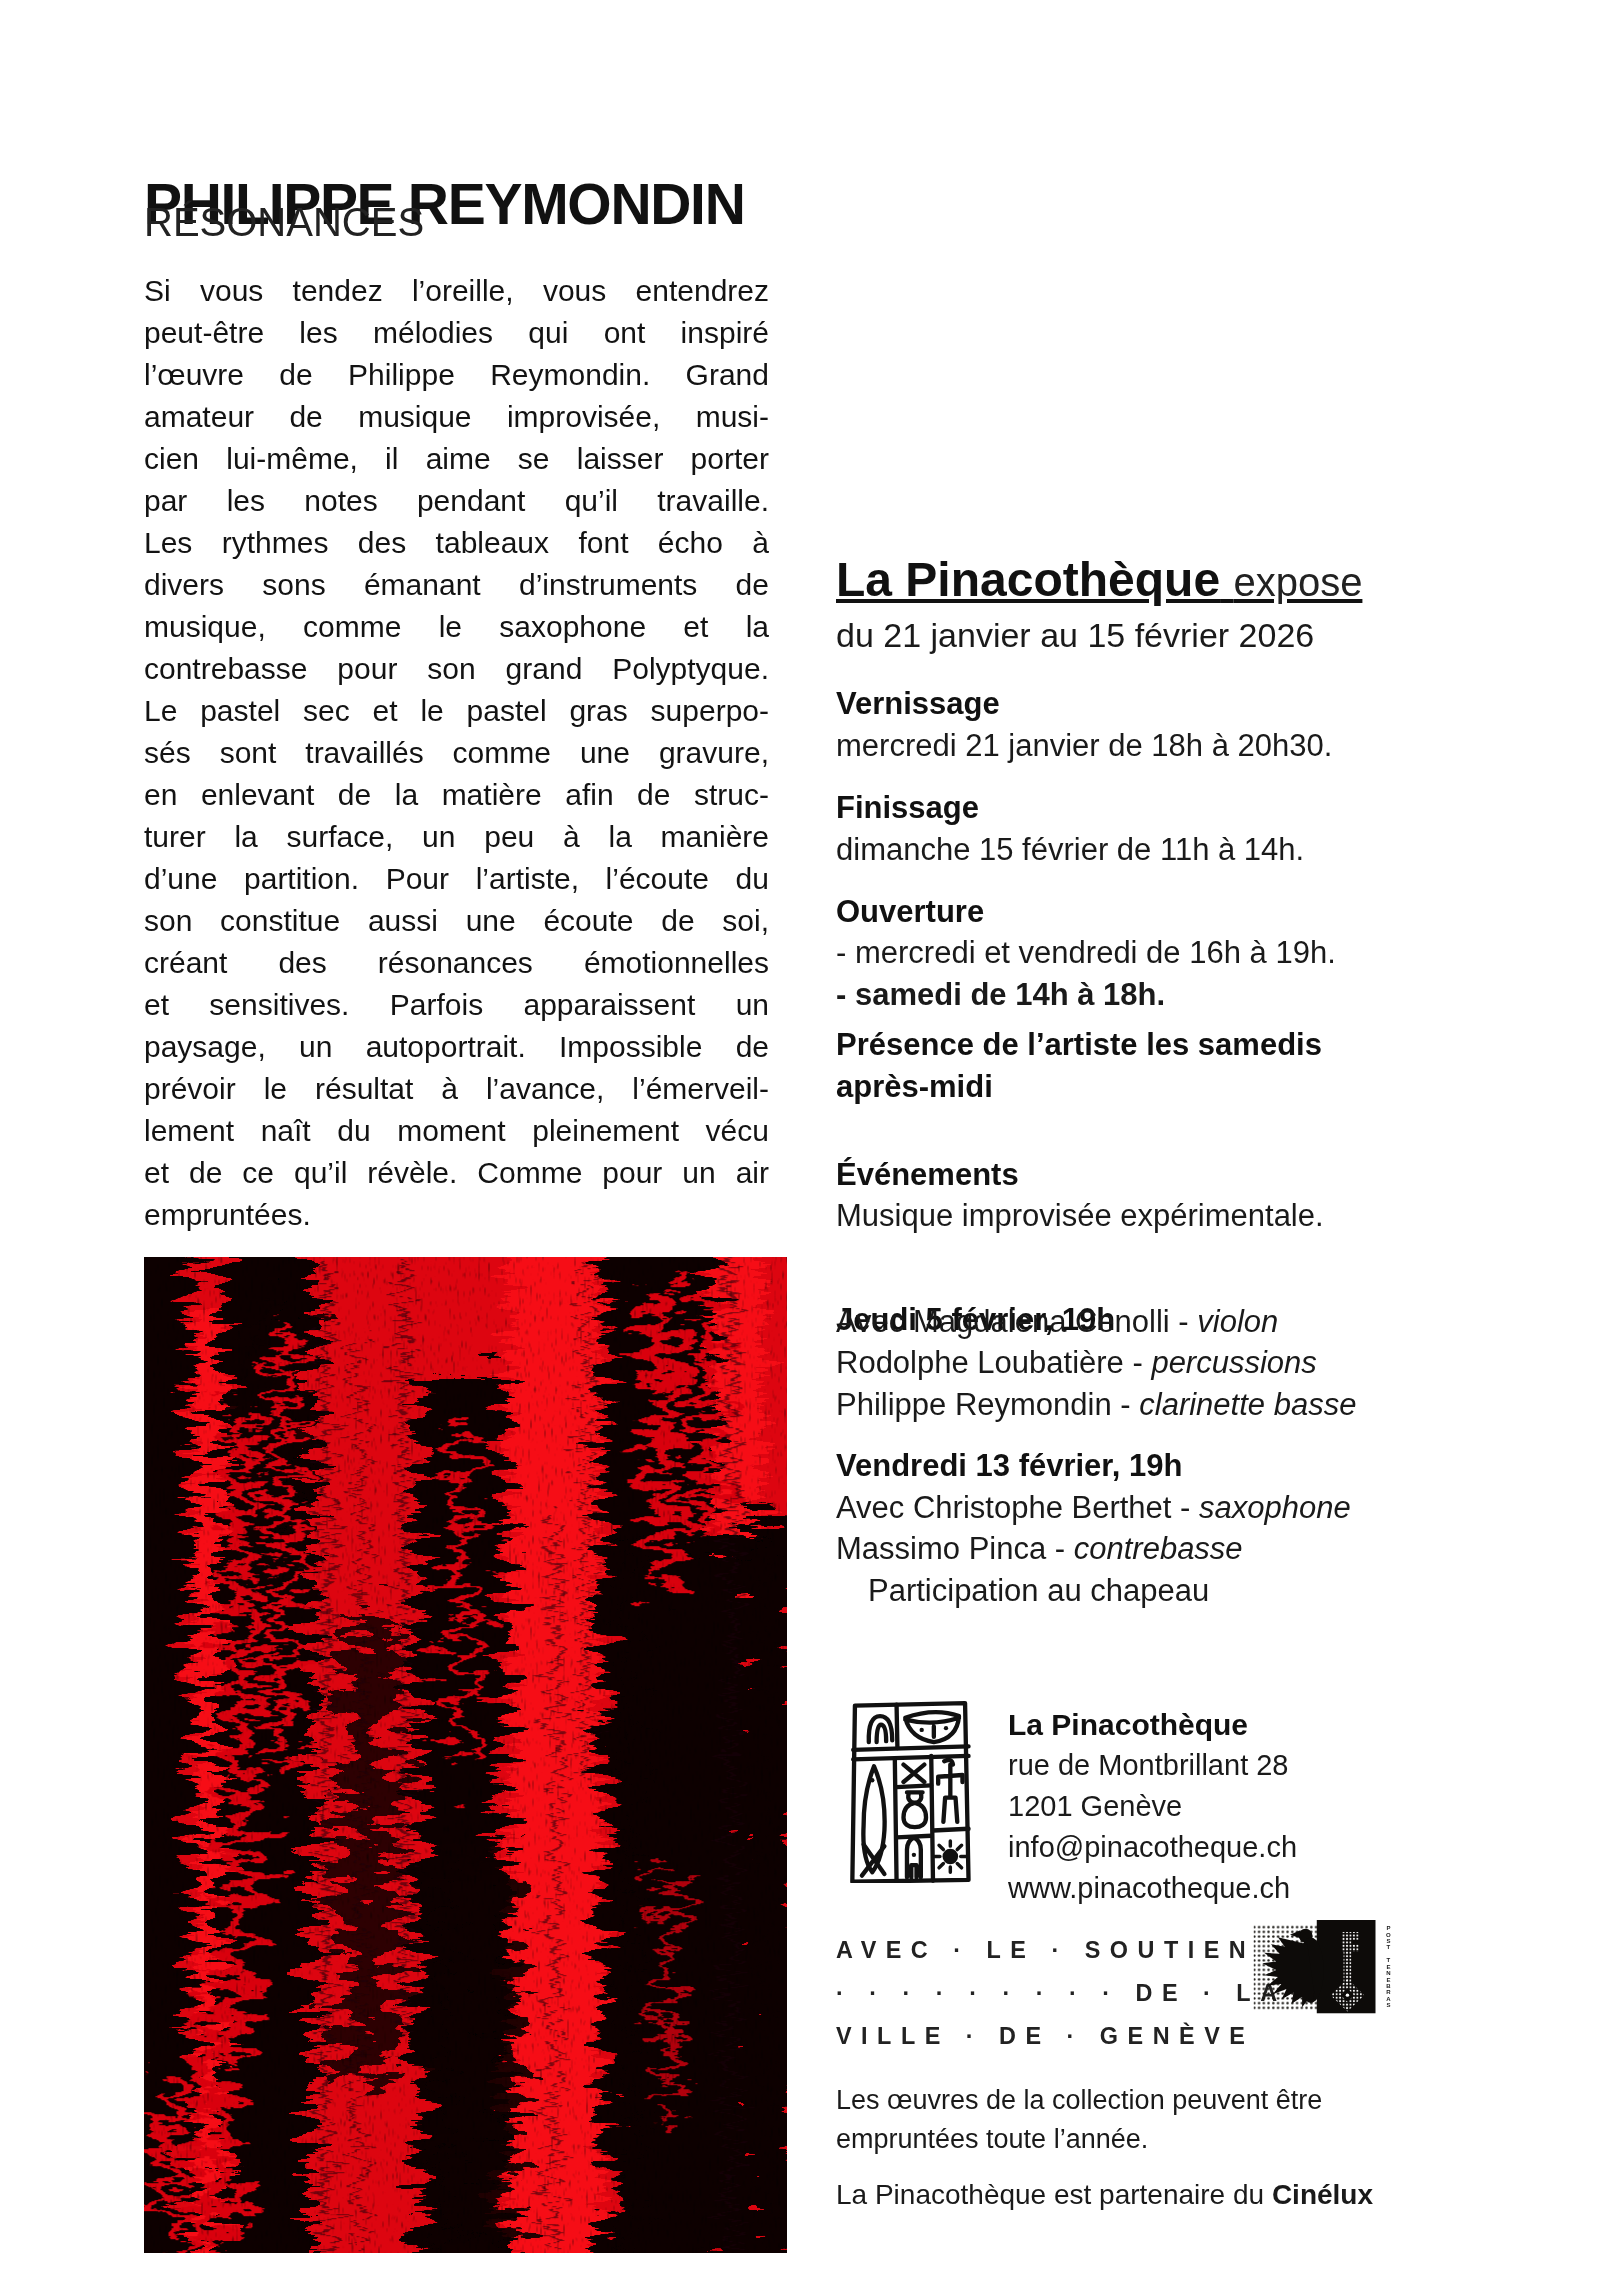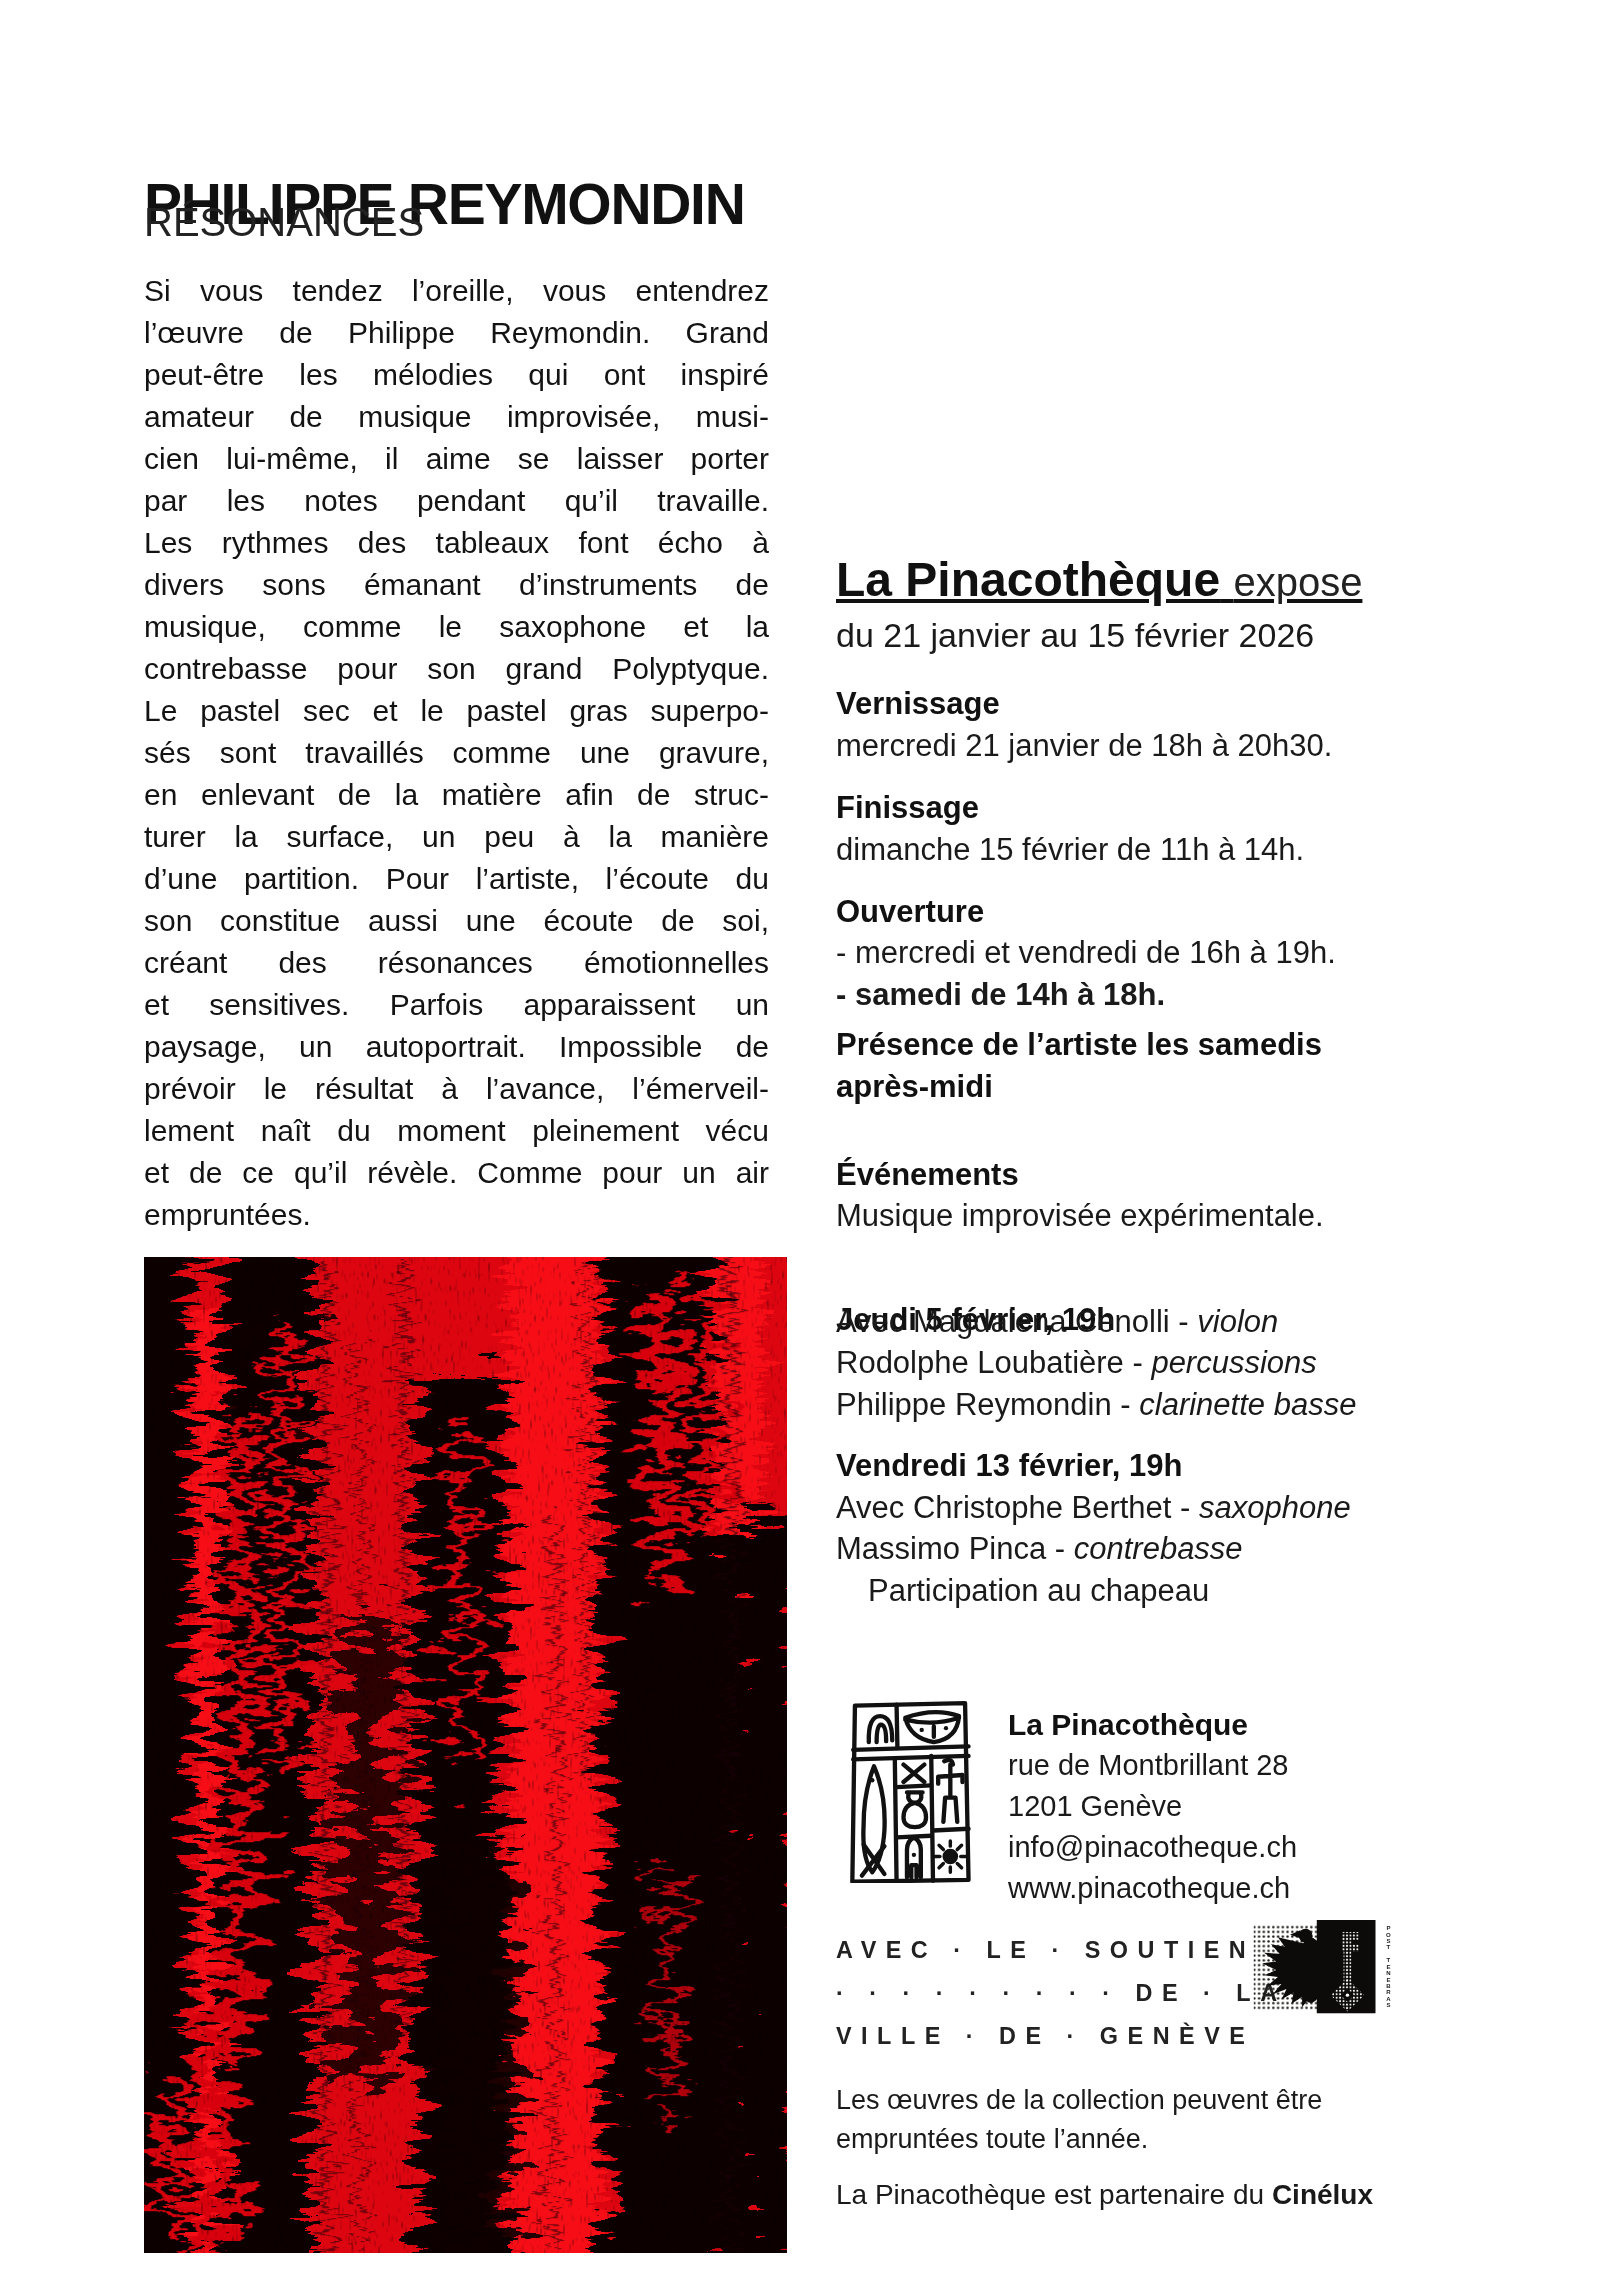--- a/index.html
+++ b/index.html
@@ -51,22 +51,22 @@
 </head>
 <body>
 
 <div class="page">
 
   <h1 class="abs" id="artist-name">PHILIPPE REYMONDIN</h1>
   <div class="abs" id="subtitle">RÉSONANCES</div>
 
   <div class="abs" id="intro">
     <div class="jl">Si vous tendez l’oreille, vous entendrez</div>
+    <div class="jl">peut-être les mélodies qui ont inspiré</div>
     <div class="jl">l’œuvre de Philippe Reymondin. Grand</div>
-    <div class="jl">peut-être les mélodies qui ont inspiré</div>
     <div class="jl">amateur de musique improvisée, musi-</div>
     <div class="jl">cien lui-même, il aime se laisser porter</div>
     <div class="jl">par les notes pendant qu’il travaille.</div>
     <div class="jl">Les rythmes des tableaux font écho à</div>
     <div class="jl">divers sons émanant d’instruments de</div>
     <div class="jl">musique, comme le saxophone et la</div>
     <div class="jl">contrebasse pour son grand Polyptyque.</div>
     <div class="jl">Le pastel sec et le pastel gras superpo-</div>
     <div class="jl">sés sont travaillés comme une gravure,</div>
     <div class="jl">en enlevant de la matière afin de struc-</div>

